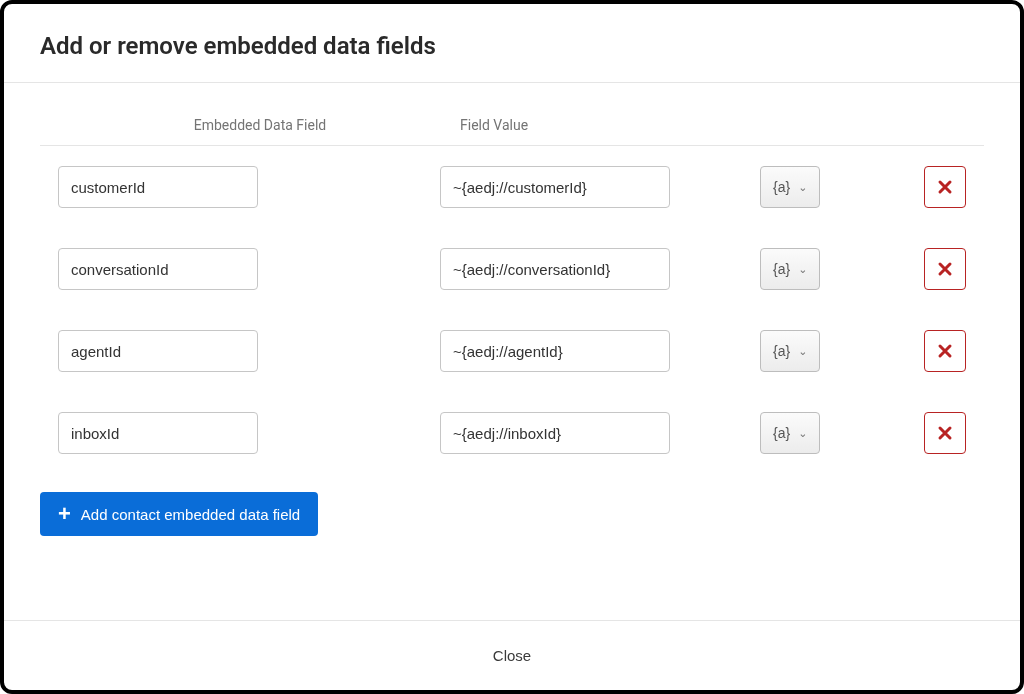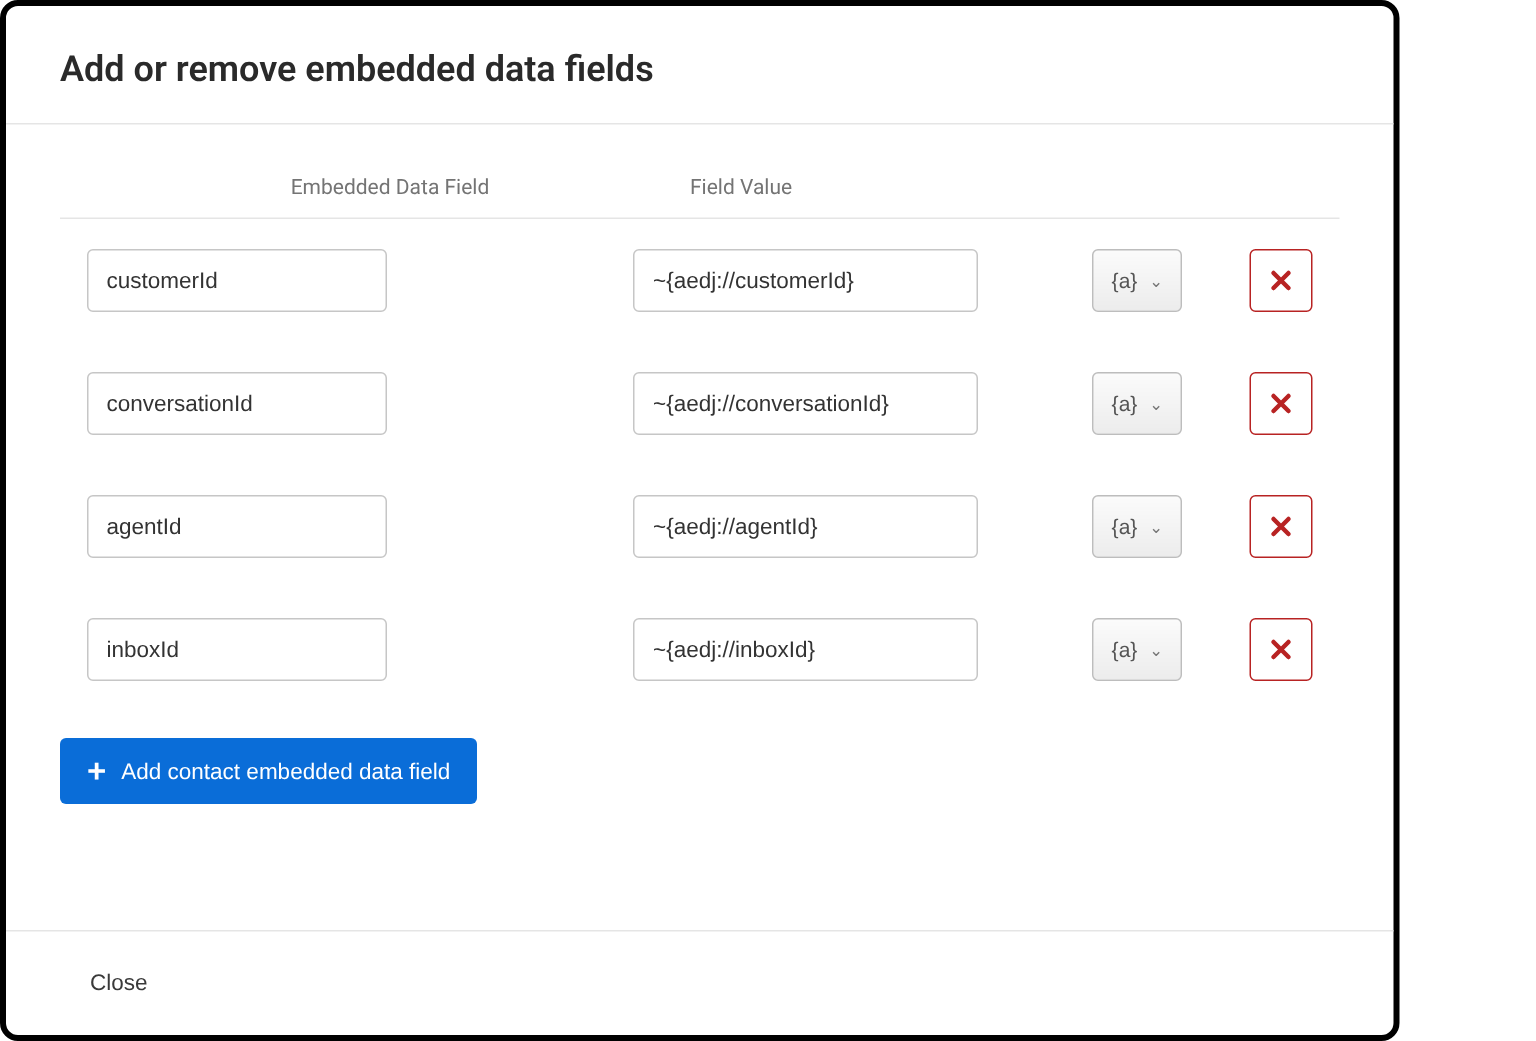--- a/index.html
+++ b/index.html
@@ -8,21 +8,21 @@
       padding: 0;
     }
     body {
       font-family: -apple-system, BlinkMacSystemFont, "Segoe UI", Roboto, Helvetica, Arial, sans-serif;
       background: #fff;
       width: 1024px;
       height: 694px;
       overflow: hidden;
     }
     .modal-frame {
-      width: 933px;
+      width: 1024px;
       height: 694px;
       border: 4px solid #000;
       border-radius: 12px;
       background: #fff;
       position: relative;
       display: flex;
       flex-direction: column;
     }
     .modal-header {
       padding: 28px 36px 22px 36px;
@@ -141,23 +141,23 @@
       font-weight: 500;
       cursor: pointer;
     }
     .add-btn .plus {
       font-size: 22px;
       font-weight: 700;
       line-height: 1;
     }
     .modal-footer {
       border-top: 1px solid #e5e5e5;
-      padding: 20px 48px;
-      display: flex;
-      justify-content: flex-start;
+      padding: 20px 36px;
+      display: flex;
+      justify-content: center;
     }
     .close-btn {
       background: transparent;
       border: none;
       font-size: 15px;
       color: #3a3a3a;
       cursor: pointer;
       padding: 6px 8px;
     }
   </style>

